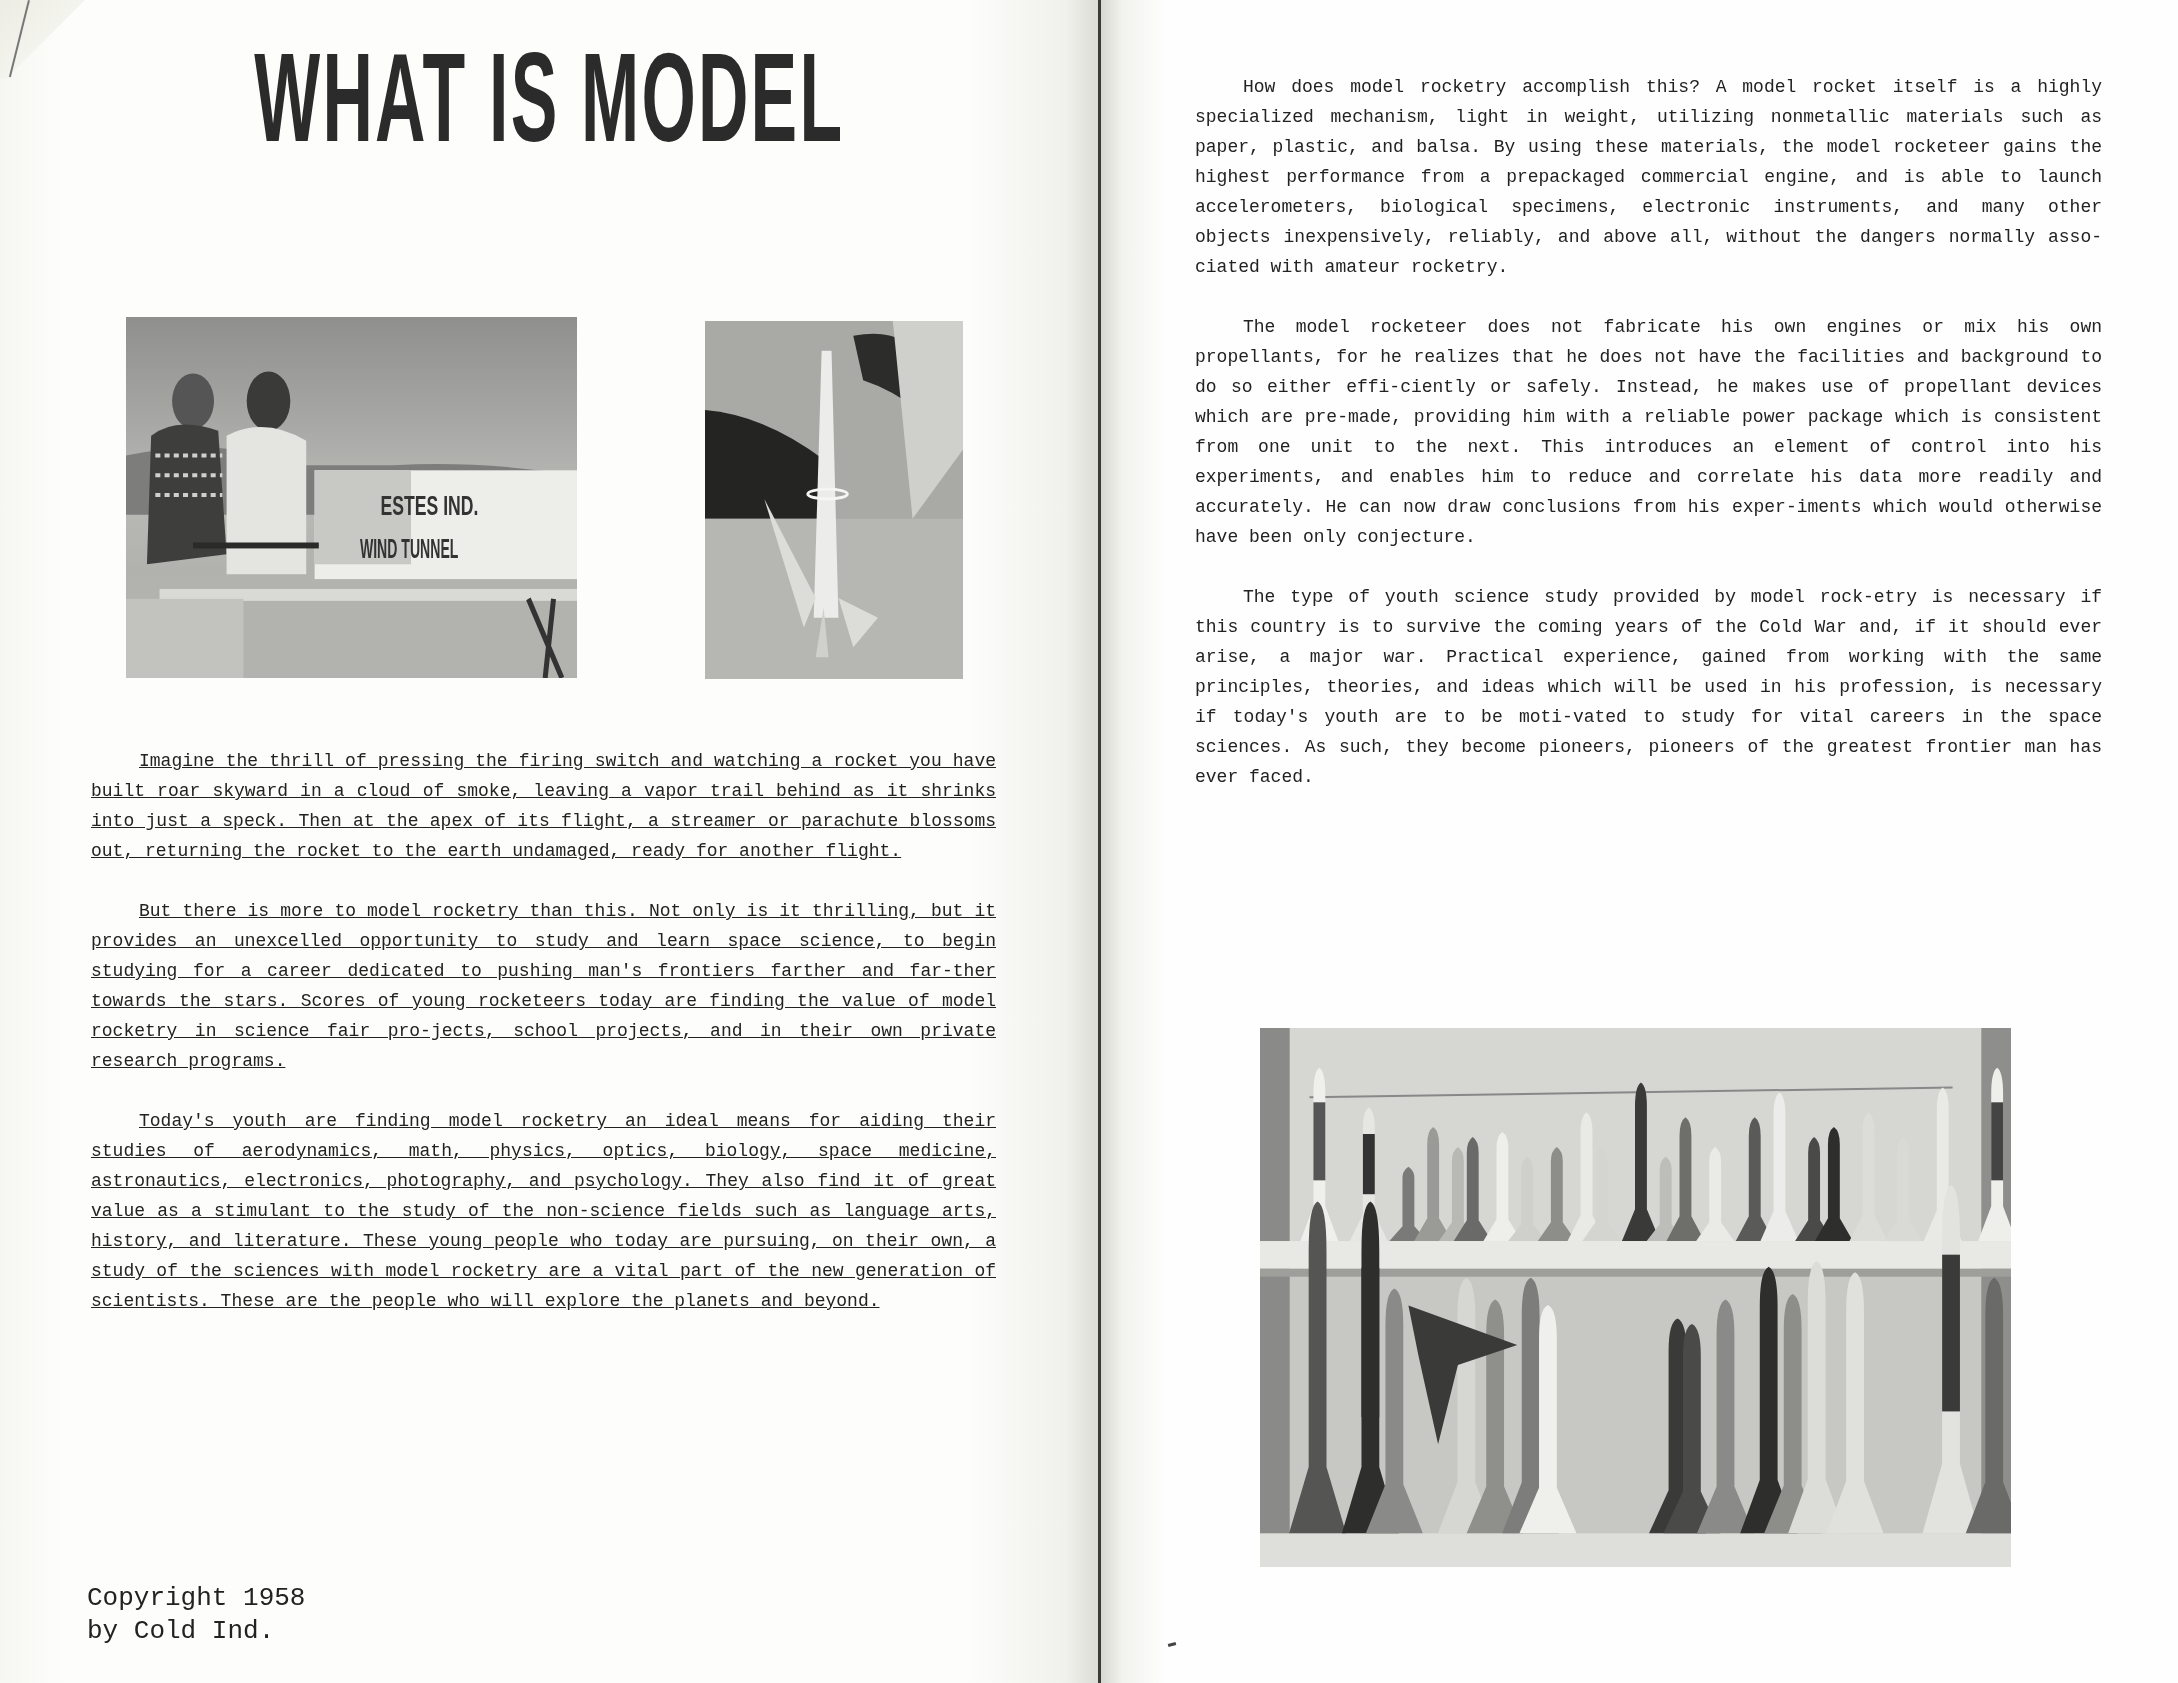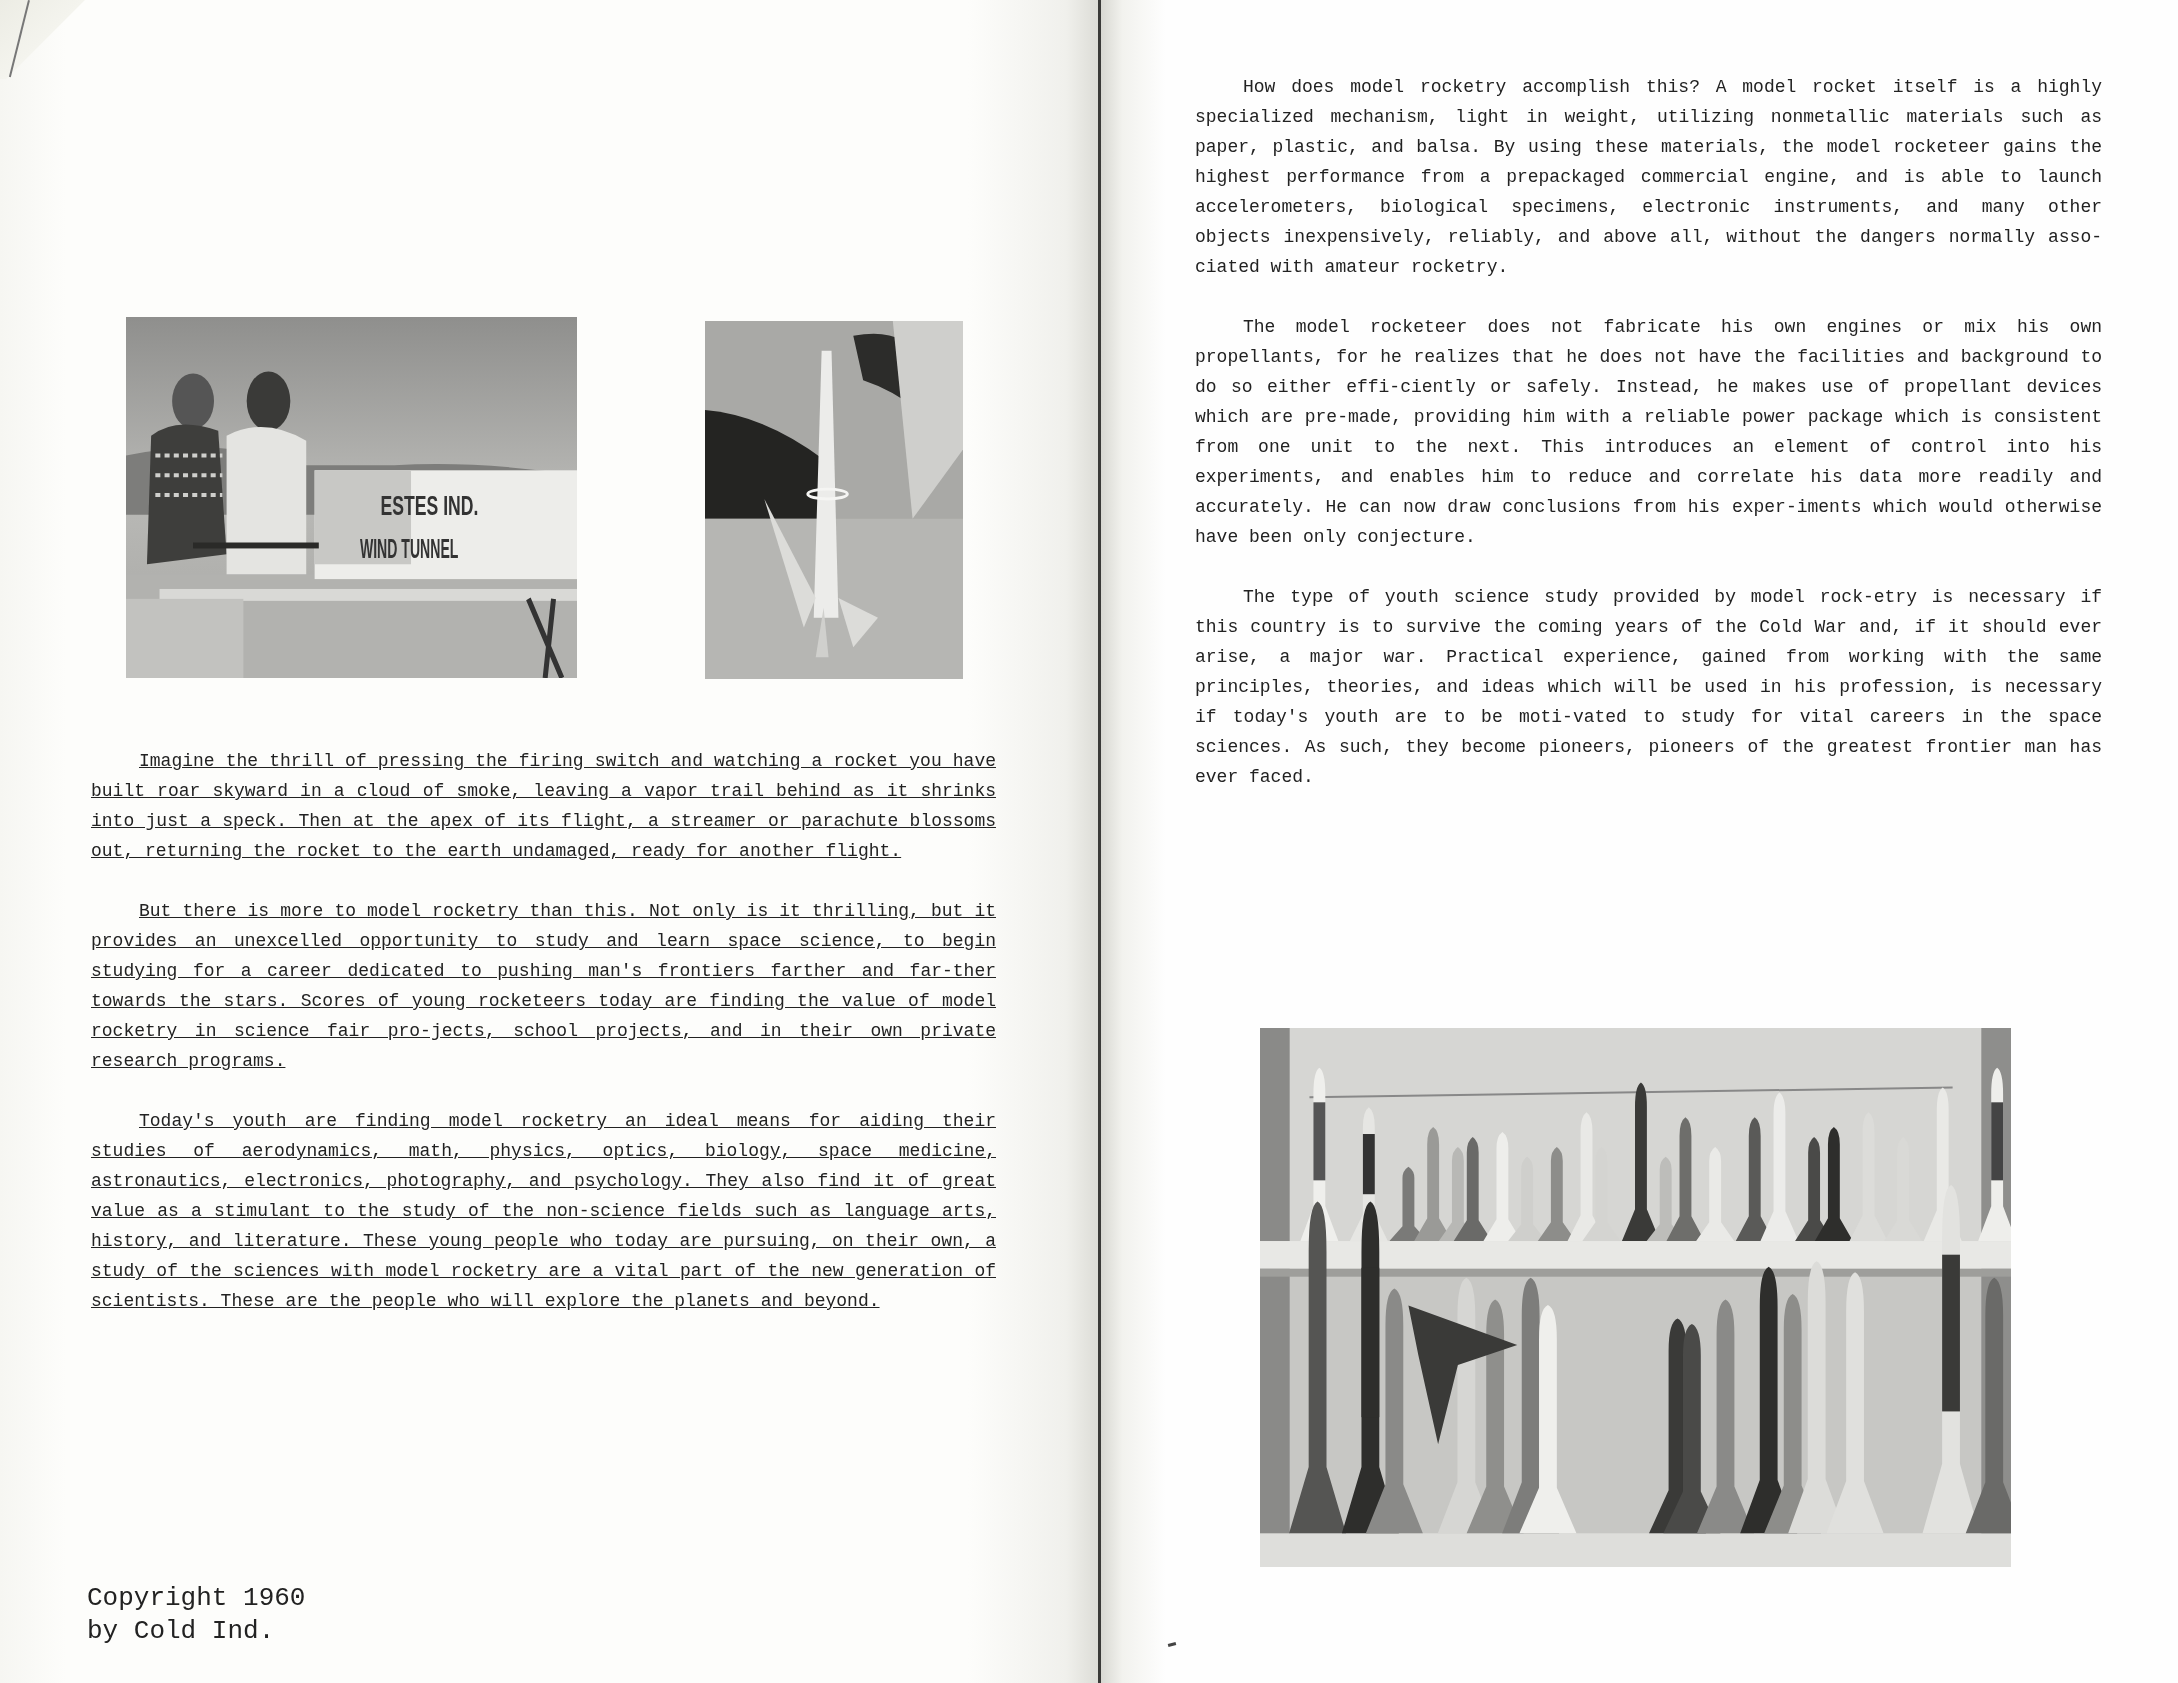--- a/index.html
+++ b/index.html
@@ -43,20 +43,21 @@
   .copyright { position: absolute; left: 87px; top: 1582px; font-size: 26px; line-height: 33px; color: #222; }
   .specks { position: absolute; left: 1168px; top: 1643px; width: 8px; height: 3px; background: #444; transform: rotate(-15deg); }
 </style>
 </head>
 <body>
 
 <div class="page page-left">
   <div class="corner-fold"></div>
   <div class="corner-line"></div>
 
+  <div class="title title-1"><span>WHAT IS MODEL</span></div>
 
   <div class="photo photo-1">
     <svg viewBox="0 0 538 365" preserveAspectRatio="none">
       <defs>
         <linearGradient id="sky1" x1="0" y1="0" x2="0" y2="1">
           <stop offset="0" stop-color="#8f8f8d"></stop>
           <stop offset="0.5" stop-color="#b9b9b6"></stop>
           <stop offset="1" stop-color="#a6a6a3"></stop>
         </linearGradient>
       </defs>
@@ -100,21 +101,21 @@
     </svg>
   </div>
 
   <div class="col col-left">
     <p>Imagine the thrill of pressing the firing switch and watching a rocket you have built roar skyward in a cloud of smoke, leaving a vapor trail behind as it shrinks into just a speck. Then at the apex of its flight, a streamer or parachute blossoms out, returning the rocket to the earth undamaged, ready for another flight.</p>
     <p>But there is more to model rocketry than this. Not only is it thrilling, but it provides an unexcelled opportunity to study and learn space science, to begin studying for a career dedicated to pushing man's frontiers farther and far-ther towards the stars. Scores of young rocketeers today are finding the value of model rocketry in science fair pro-jects, school projects, and in their own private research programs.</p>
     <p>Today's youth are finding model rocketry an ideal means for aiding their studies of aerodynamics, math, physics, optics, biology, space medicine, astronautics, electronics, photography, and psychology. They also find it of great value as a stimulant to the study of the non-science fields such as language arts, history, and literature. These young people who today are pursuing, on their own, a study of the sciences with model rocketry are a vital part of the new generation of scientists. These are the people who will explore the planets and beyond.</p>
   </div>
 
   <div class="copyright">
-    <div>Copyright 1960</div>
+    <div>Copyright 1958</div>
     <div>by Cold Ind.</div>
   </div>
 </div>
 
 <div class="gutter"></div>
 
 <div class="page page-right"></div>
 
 <div class="col col-right">
   <p>How does model rocketry accomplish this? A model rocket itself is a highly specialized mechanism, light in weight, utilizing nonmetallic materials such as paper, plastic, and balsa. By using these materials, the model rocketeer gains the highest performance from a prepackaged commercial engine, and is able to launch accelerometers, biological specimens, electronic instruments, and many other objects inexpensively, reliably, and above all, without the dangers normally asso-ciated with amateur rocketry.</p>

